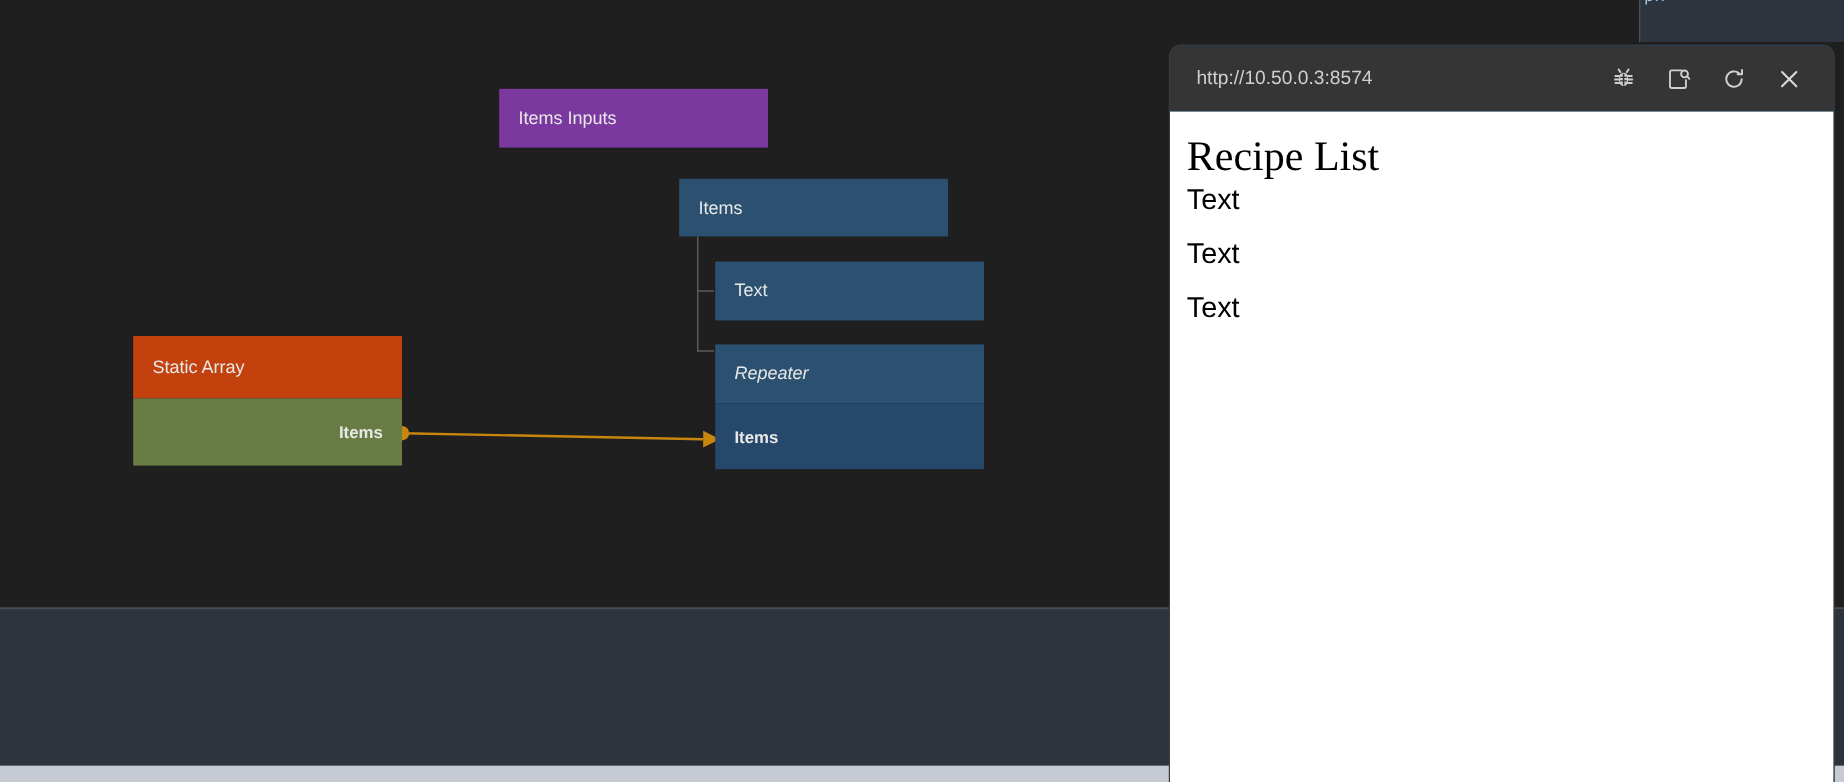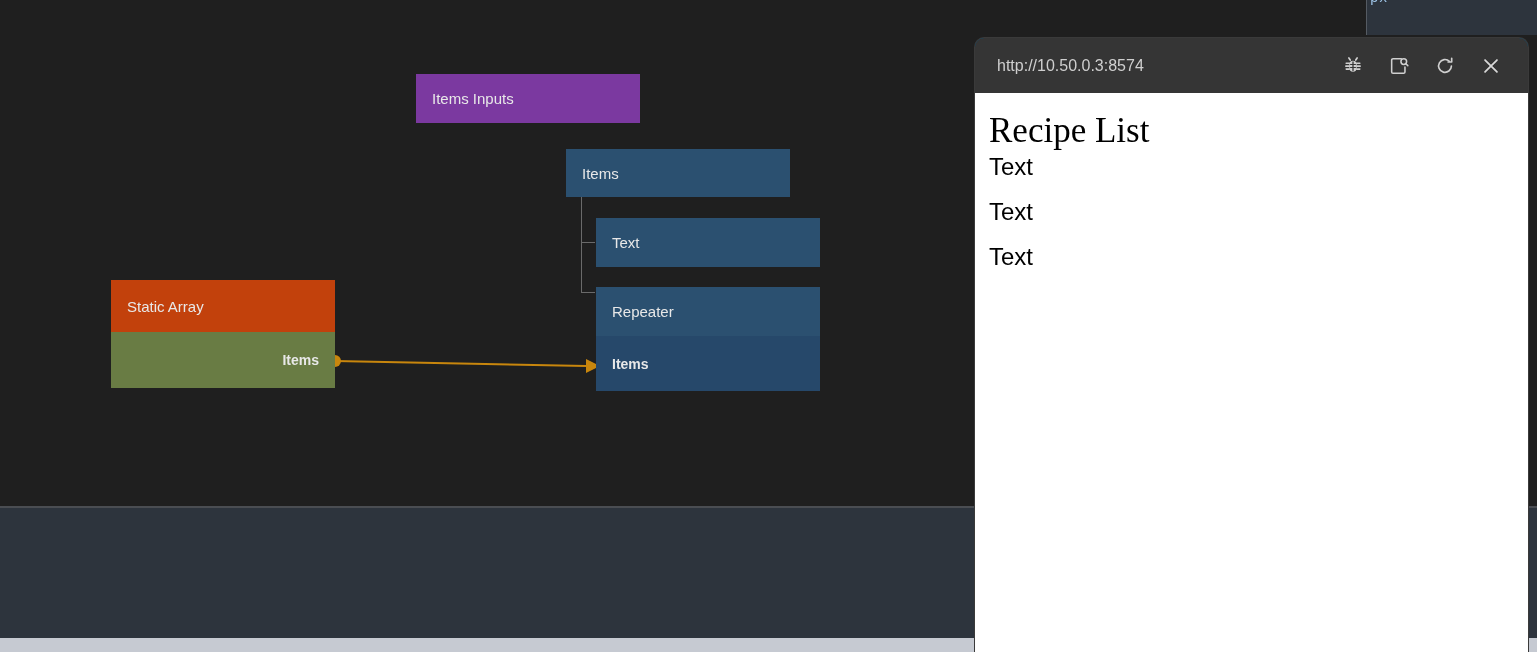--- a/index.html
+++ b/index.html
@@ -70,21 +70,21 @@
 
   .node-text {
     left: 596px; top: 218px; width: 224px; height: 49px;
     background: #2b5070;
   }
   .node-text .hdr { height: 49px; }
 
   .node-repeater {
     left: 596px; top: 287px; width: 224px; height: 104px;
   }
-  .node-repeater .hdr { height: 49px; background: #2b5070; }
+  .node-repeater .hdr { height: 49px; background: #2b5070; font-style: italic; }
   .node-repeater .row { height: 55px; background: #26486a; }
 
   .node-static-array {
     left: 111px; top: 280px; width: 224px; height: 108px;
   }
   .node-static-array .hdr { height: 52px; background: #c2410c; }
   .node-static-array .row {
     height: 56px; background: #697c44; justify-content: flex-end;
   }
 

